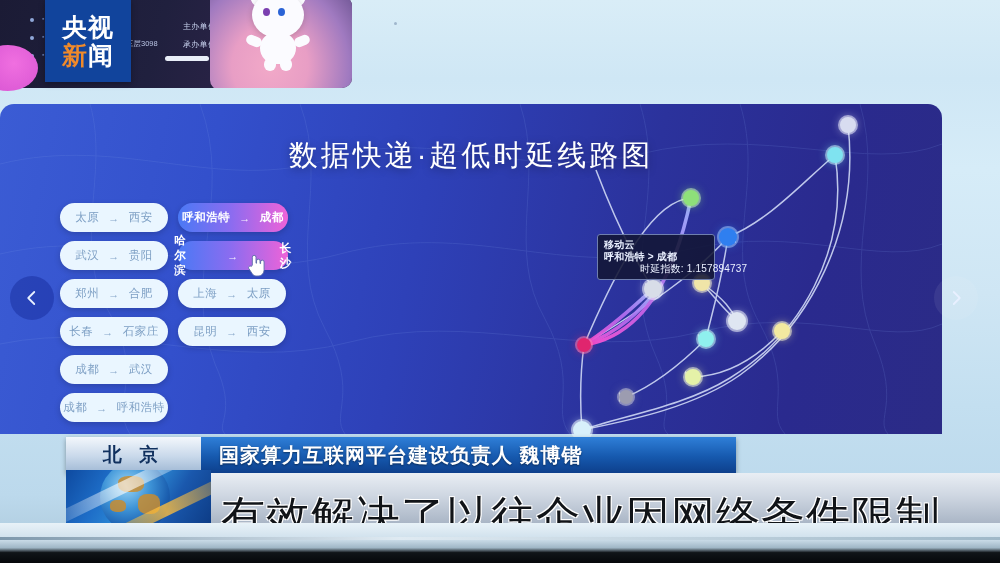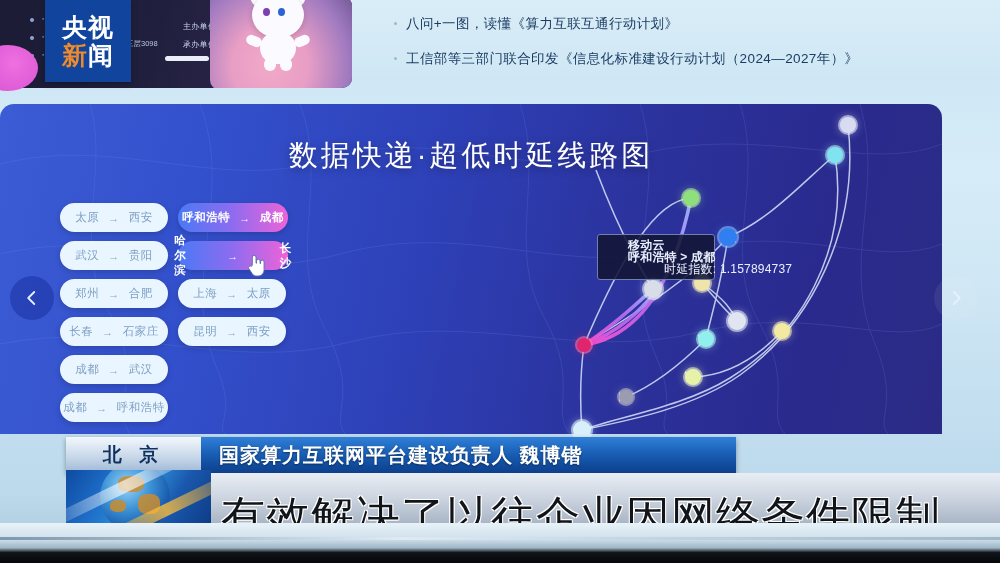--- a/index.html
+++ b/index.html
@@ -95,22 +95,22 @@
     color:#ffffff;font-weight:bold;width:110px;}
   .chip .arw{font-size:11px;opacity:.9;}
   .cursor{position:absolute;left:245px;top:252px;width:22px;height:26px;z-index:6;}
 
   
   .graph{position:absolute;left:560px;top:110px;width:382px;height:320px;}
   .node{position:absolute;border-radius:50%;transform:translate(-50%,-50%);}
   .tooltip{position:absolute;left:597px;top:234px;width:118px;height:46px;
     background:rgba(18,22,52,.88);border:1px solid #6f7fae;border-radius:3px;
     padding:4px 6px;box-sizing:border-box;}
-  .tooltip div{color:#eaf0ff;font-size:12px;line-height:12px;white-space:nowrap;
-    font-weight:bold;letter-spacing:.2px;margin-left:24px;}
+  .tooltip div{color:#eaf0ff;font-size:10px;line-height:12px;white-space:nowrap;
+    font-weight:bold;letter-spacing:.2px;}
   .tooltip div.val{font-weight:normal;padding-left:36px;}
 
   
   .lt{position:absolute;left:66px;top:437px;width:670px;height:36px;display:flex;
      box-shadow:0 2px 5px rgba(0,0,0,.35);}
   .lt .loc{width:135px;background:linear-gradient(180deg,#f3f7fc,#c8d8ea 55%,#9fb8d4);
     display:flex;align-items:center;justify-content:center;color:#10305e;
     font-size:19px;font-weight:bold;letter-spacing:6px;}
   .lt .name{flex:1;background:linear-gradient(180deg,#2f7fd8,#1659ae 55%,#0d3f8c);
     display:flex;align-items:center;padding-left:18px;color:#ffffff;font-size:20px;
@@ -179,25 +179,20 @@
 
   <div class="cctv">
     <div class="l1">央视</div>
     <div class="l2">
       <span class="a">新</span><span class="b">闻</span>
     </div>
   </div>
 
   <div class="hl" id="hl1">
     <span class="dot"></span>
-    <span>八问+一图，读懂《算力互联互通行动计划》</span>
-  </div>
-  <div class="hl" id="hl2">
-    <span class="dot"></span>
-    <span>工信部等三部门联合印发《信息化标准建设行动计划（2024—2027年）》</span>
   </div>
 
   <div class="panel">
 
     <svg class="map-lines" viewBox="0 0 942 330" preserveAspectRatio="none">
       <g stroke="#7f9de8" stroke-width="1" fill="none" opacity="0.55">
         <path d="M0,60 C120,30 220,90 330,55 C440,20 520,80 640,50 C760,20 870,70 942,40"></path>
         <path d="M0,150 C130,120 210,185 340,150 C470,115 560,175 690,145 C800,120 880,165 942,140"></path>
         <path d="M0,240 C120,215 230,270 350,238 C470,206 580,258 700,228 C810,200 890,245 942,220"></path>
         <path d="M90,0 C110,70 70,140 110,210 C145,270 110,300 130,330"></path>

